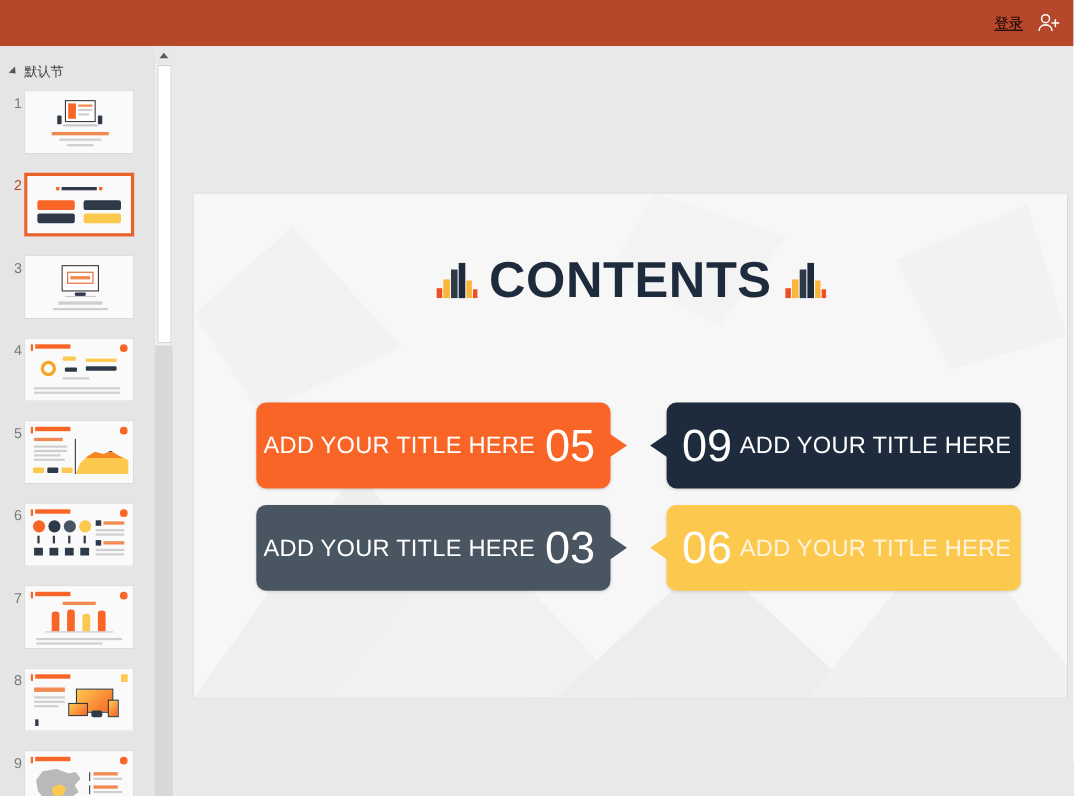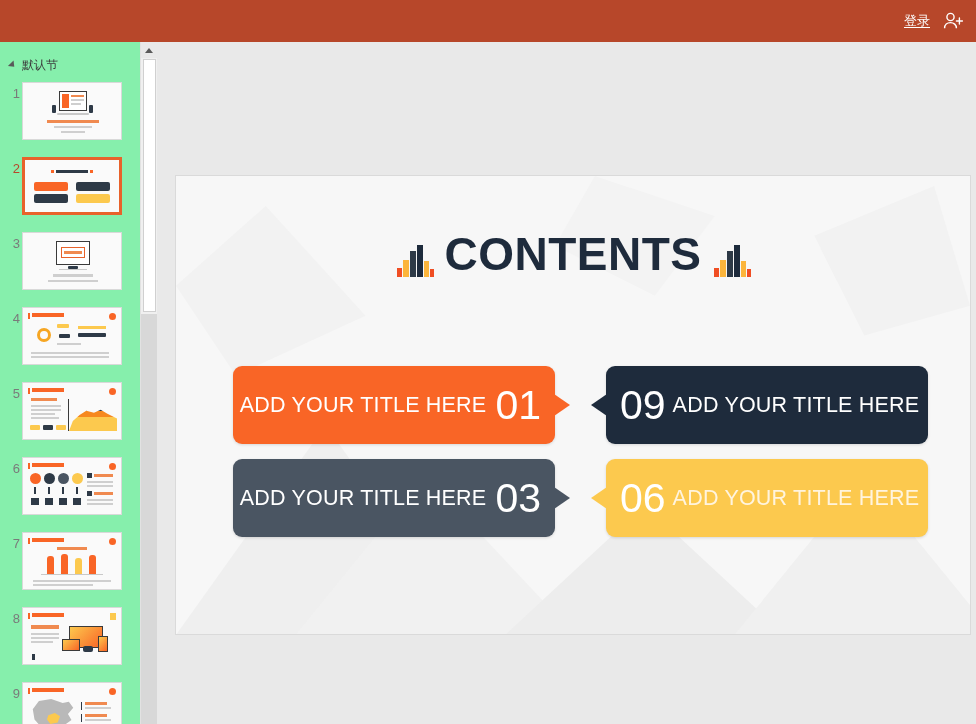--- a/index.html
+++ b/index.html
@@ -26,29 +26,29 @@
   .tell-me {
     display: flex; align-items: center; margin-left: 14px; height: 42px;
     color: #F0C4B8; font-size: 12.5px; white-space: nowrap;
   }
   .bulb-icon { margin-right: 6px; display: inline-flex; }
   .ribbon-right {
     margin-left: auto; display: flex; align-items: center; height: 42px;
     padding-right: 6px;
   }
   .signin {
-    color: #ffffff; font-size: 13px; padding: 0 10px; white-space: nowrap;
+    color: #000000; font-size: 13px; padding: 0 10px; white-space: nowrap;
     text-decoration: underline; text-underline-offset: 2px;
   }
   .account-icon { display: inline-flex; padding: 0 6px 0 2px; }
 
   
   .thumb-pane {
     position: absolute; left: 0; top: 42px; width: 160px; height: 682px;
-    background: #86efac; overflow: hidden;
+    background: #e5e5e5; overflow: hidden;
   }
   .section-header {
     display: flex; align-items: center; height: 24px;
     padding-left: 10px; margin-top: 11px;
   }
   .section-tri {
     width: 0; height: 0; margin-right: 7px;
     border-left: 5px solid #595959; border-top: 4px solid transparent;
     border-bottom: 4px solid transparent;
     transform: rotate(45deg);
@@ -108,21 +108,21 @@
   }
   .slide {
     position: absolute; left: 18px; top: 133px; width: 796px; height: 460px;
     background: #F7F7F7; border: 1px solid #dadada; overflow: hidden;
   }
   .slide-bg { position: absolute; inset: 0; }
 
   
   .title-row {
     position: absolute; left: 0; right: 0; top: 55px;
-    display: flex; align-items: flex-end; justify-content: center; gap: 10px;
+    display: flex; align-items: center; justify-content: center; gap: 10px;
   }
   .contents-title {
     font-size: 46px; font-weight: bold; color: #1E2B3C;
     letter-spacing: 0.5px; line-height: 1;
   }
   .bars-deco { position: relative; width: 40px; height: 34px; }
   .bars-deco i { position: absolute; bottom: 0; display: block; }
 
   
   .boxes { position: absolute; left: 0; top: 190px; width: 796px; }
@@ -399,21 +399,21 @@
           <i style="left:29px;width:5px;height:16px;background:#FCB53B;"></i>
           <i style="left:35px;width:4px;height:8px;background:#F04E23;"></i>
         </span>
       </div>
 
       <div class="boxes">
 
         <div class="box-row">
           <div class="chip left" style="background:#F96526;color:#F96526;">
             <span class="chip-label" style="color:#ffffff;">ADD YOUR TITLE HERE</span>
-            <span class="chip-num" style="color:#ffffff;">01</span>
+            <span class="chip-num" style="color:#ffffff;">05</span>
             <span class="tail r"></span>
           </div>
           <div class="chip right" style="background:#1E2B3C;color:#1E2B3C;">
             <span class="chip-num" style="color:#ffffff;">09</span>
             <span class="chip-label" style="color:#ffffff;">ADD YOUR TITLE HERE</span>
             <span class="tail l"></span>
           </div>
         </div>
 
         <div class="box-row">

